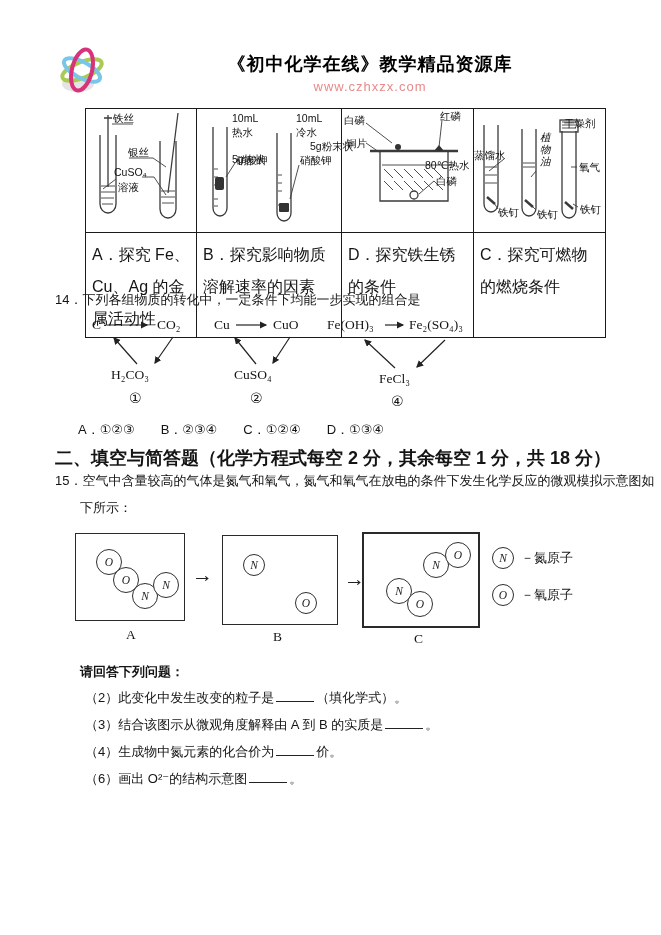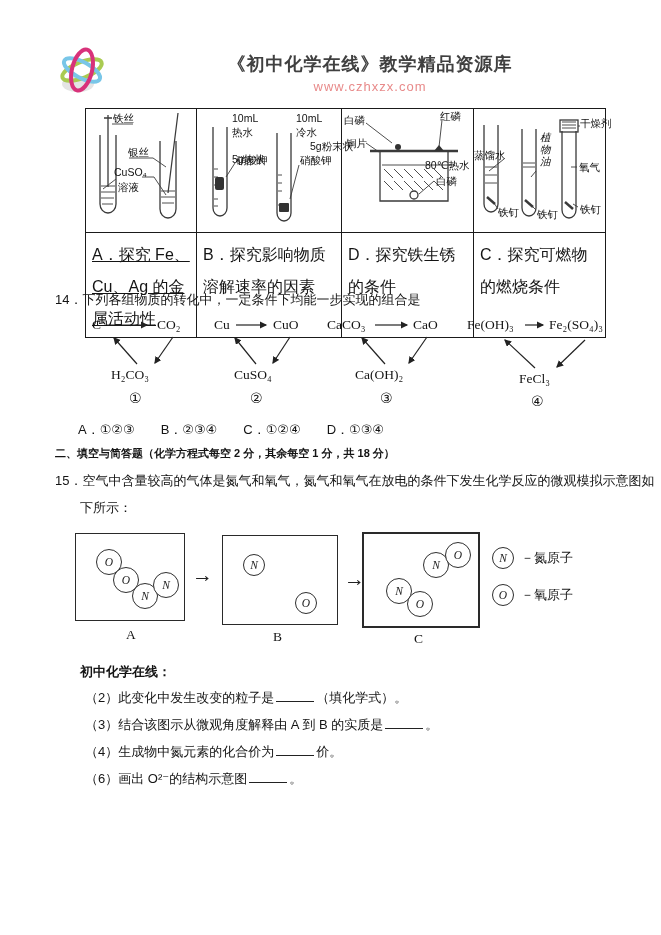--- a/index.html
+++ b/index.html
@@ -2,27 +2,27 @@
 <html><head>
 <meta charset="utf-8">
 <style>
   * { margin:0; padding:0; box-sizing:border-box; }
   body { background:#ffffff; font-family:"Liberation Sans","DejaVu Sans",sans-serif; color:#141414; }
   #page { position:relative; width:661px; height:935px; background:#ffffff; overflow:hidden; }
 
   
   .hdr-logo { position:absolute; left:56px; top:42px; width:52px; height:58px; }
   .hdr-text { position:absolute; left:90px; top:52px; width:560px; text-align:center; }
-  .hdr-title { font-size:18px; font-weight:bold; color:#404040; letter-spacing:1px; }
+  .hdr-title { font-size:18px; font-weight:bold; color:#000000; letter-spacing:1px; }
   .hdr-url { font-size:13px; color:#e88a8a; margin-top:3px; letter-spacing:1px; }
 
   
   .exp-table { position:absolute; left:85px; top:108px; width:521px; border:1.6px solid #1a1a1a; display:grid; grid-template-columns:110px 145px 132px auto; }
   .exp-table .cell { position:relative; border-left:1.3px solid #1a1a1a; }
-  .exp-table .c0 { border-left:none;text-decoration:underline; }
+  .exp-table .c0 { border-left:none; }
   .exp-table .r1 { border-top:1.3px solid #1a1a1a; }
   .diag { height:123px; overflow:visible; }
   .cap { min-height:52px; font-size:16px; line-height:2.0; padding:6px 5px 2px 6px; }
   .dlab { position:absolute; font-size:10.5px; line-height:1.15; white-space:nowrap; color:#111; }
   .dlab.vert { white-space:normal; width:12px; word-break:break-all;font-style:italic; }
   .cell-svg { position:absolute; left:0; top:0; }
   .tline { fill:none; stroke:#3a3a3a; stroke-width:1.3; }
   .thin { stroke-width:0.9; }
   .thick { stroke-width:2.4; }
   .fillc { fill:#333; stroke:none; }
@@ -31,21 +31,21 @@
   .q-stem { position:absolute; font-size:13px; white-space:nowrap; }
   .q14-diagrams { position:absolute; left:85px; top:317px; display:flex; gap:12px; }
   .tdiag { position:relative; height:96px; }
   .tdiag .f { position:absolute; font-family:"Liberation Serif","DejaVu Serif",serif; font-size:13.5px; white-space:nowrap; }
   .tdiag .num { position:absolute; font-size:14px; }
   .tdiag svg { position:absolute; left:0; top:0; overflow:visible; }
   .aline { fill:none; stroke:#222; stroke-width:1.2; }
   .q14-options { position:absolute; left:78px; top:421px; display:flex; gap:26px; font-size:13px; }
 
   
-  .sec2 { position:absolute; left:55px; top:446px; font-size:11px; font-weight:bold; white-space:nowrap; }
+  .sec2 { position:absolute; left:55px; top:446px; font-size:18px; font-weight:bold; white-space:nowrap; }
 
   
   .mol { position:absolute; left:60px; top:527px; width:580px; height:142px; }
   .mbox { position:absolute; border:1.4px solid #2a2a2a; background:#fff; }
   .mbox.bold { border-width:2.4px; }
   .atom { position:absolute; border:1.5px solid #2f2f2f; border-radius:50%; background:#fff; display:flex; align-items:center; justify-content:center; font-family:"Liberation Serif","DejaVu Serif",serif; font-style:italic; font-size:11.5px; color:#222; }
   .a26 { width:26px; height:26px; }
   .a22 { width:22px; height:22px; }
   .marrow { position:absolute; font-size:21px; color:#222; }
   .mlabel { position:absolute; font-family:"Liberation Serif","DejaVu Serif",serif; font-size:13.5px; }
@@ -152,21 +152,21 @@
         <path class="tline" d="M88,22 V101 a7,8 0 0 0 14,0 V22"></path>
         <rect class="tline" x="86" y="11" width="18" height="12" fill="#fff"></rect>
         <path class="tline thin" d="M88,13 h14 M88,16 h14 M88,19 h14"></path>
         <path class="tline thick" d="M91,93 L99,100"></path>
         <path class="tline thin" d="M30,50 L15,62 M62,62 L57,68 M104,17 h2 M97,58 h6 M24,100 L20,94 M62,101 L57,96 M104,98 L99,95"></path>
       </svg>
       <span class="dlab" style="left:0px;top:40px">蒸馏水</span>
       <span class="dlab" style="left:24px;top:97px">铁钉</span>
       <span class="dlab vert" style="left:66px;top:22px">植物油</span>
       <span class="dlab" style="left:63px;top:99px">铁钉</span>
-      <span class="dlab" style="left:106px;top:8px">干燥剂</span>
+      <span class="dlab" style="left:90px;top:8px">干燥剂</span>
       <span class="dlab" style="left:105px;top:52px">氧气</span>
       <span class="dlab" style="left:106px;top:94px">铁钉</span>
     </div>
 
     <div class="cell c0 r1 cap">A．探究 Fe、Cu、Ag 的金属活动性</div>
     <div class="cell r1 cap">B．探究影响物质溶解速率的因素</div>
     <div class="cell r1 cap">D．探究铁生锈的条件</div>
     <div class="cell r1 cap">C．探究可燃物的燃烧条件</div>
   </div>
 
@@ -191,31 +191,20 @@
         <path class="aline" d="M26,8 H56" marker-end="url(#ah)"></path>
         <path class="aline" d="M46,47 L25,21" marker-end="url(#ah)"></path>
         <path class="aline" d="M80,20 L63,46" marker-end="url(#ah)"></path>
       </svg>
       <span class="f" style="left:4px;top:0">Cu</span>
       <span class="f" style="left:63px;top:0">CuO</span>
       <span class="f" style="left:24px;top:50px">CuSO₄</span>
       <span class="num" style="left:40px;top:73px">②</span>
     </div>
 
-    <div class="tdiag" style="width:128px">
-      <svg width="128" height="96">
-        <path class="aline" d="M48,8 H80" marker-end="url(#ah)"></path>
-        <path class="aline" d="M58,47 L35,21" marker-end="url(#ah)"></path>
-        <path class="aline" d="M100,20 L82,46" marker-end="url(#ah)"></path>
-      </svg>
-      <span class="f" style="left:0;top:0">CaCO₃</span>
-      <span class="f" style="left:86px;top:0">CaO</span>
-      <span class="f" style="left:28px;top:50px">Ca(OH)₂</span>
-      <span class="num" style="left:53px;top:73px">③</span>
-    </div>
 
     <div class="tdiag" style="width:158px">
       <svg width="158" height="96">
         <path class="aline" d="M58,8 H76" marker-end="url(#ah)"></path>
         <path class="aline" d="M68,51 L38,23" marker-end="url(#ah)"></path>
         <path class="aline" d="M118,23 L90,50" marker-end="url(#ah)"></path>
       </svg>
       <span class="f" style="left:0;top:0">Fe(OH)₃</span>
       <span class="f" style="left:82px;top:0">Fe₂(SO₄)₃</span>
       <span class="f" style="left:52px;top:54px">FeCl₃</span>
@@ -265,21 +254,21 @@
     <div class="legend-row" style="left:432px;top:57px">
       <div class="atom a22">O</div>
       <span>－氧原子</span>
     </div>
 
     <span class="mlabel" style="left:66px;top:100px">A</span>
     <span class="mlabel" style="left:213px;top:102px">B</span>
     <span class="mlabel" style="left:354px;top:104px">C</span>
   </div>
 
-  <div class="prompt">初中化学在线：</div>
+  <div class="prompt">请回答下列问题：</div>
 
   <div class="subs">
     <div class="sub-line">
       <span>（2）此变化中发生改变的粒子是</span><span class="blank"></span><span>（填化学式）。</span>
     </div>
     <div class="sub-line">
       <span>（3）结合该图示从微观角度解释由 A 到 B 的实质是</span><span class="blank"></span><span>。</span>
     </div>
     <div class="sub-line">
       <span>（4）生成物中氮元素的化合价为</span><span class="blank"></span><span>价。</span>

